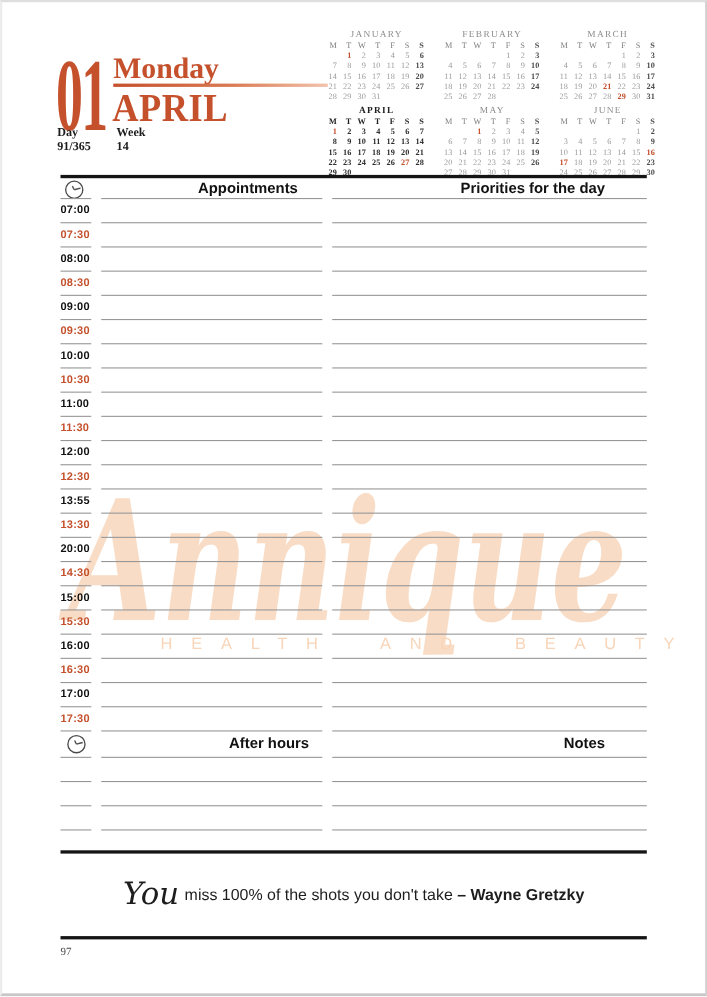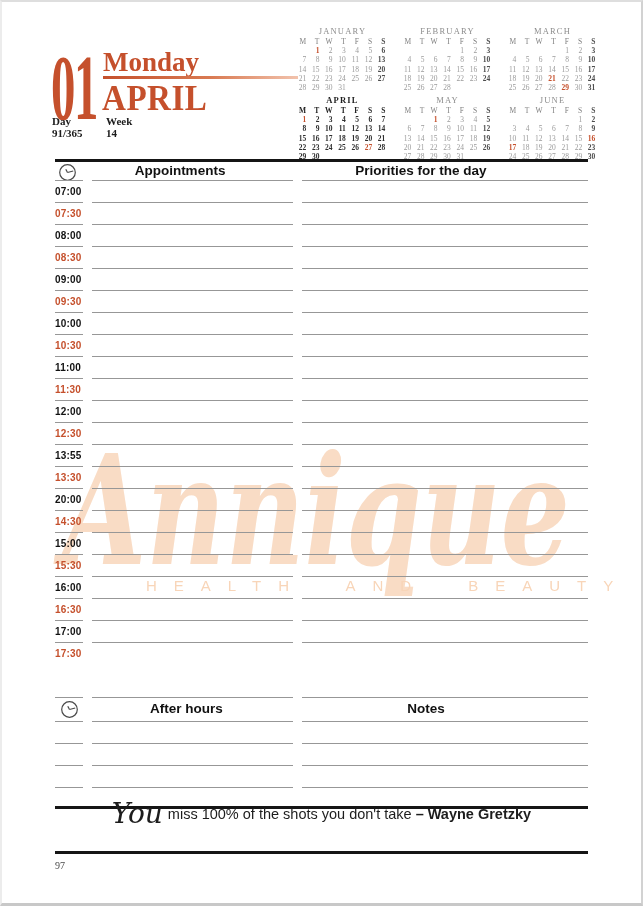--- a/index.html
+++ b/index.html
@@ -54,28 +54,28 @@
   
   .planner{position:absolute;left:55px;top:159px;width:533px;z-index:1;}
   .thick{height:3px;background:var(--ink);}
   .row{display:flex;height:22px;box-sizing:border-box;}
   .seg{box-sizing:border-box;border-top:1.5px solid var(--line);}
   .seg-label{width:28px;margin-right:9px;}
   .seg-appt{width:201px;margin-right:9px;}
   .seg-prio{width:286px;}
   .head-row{display:flex;height:18px;align-items:center;}
   .head-row .seg-label,.head-row .seg-appt,.head-row .seg-prio{border-top:none;}
-  .head-txt{font-weight:bold;font-size:13.5px;color:#111;text-align:center;
+  .head-txt{font-weight:bold;font-size:13.5px;color:#111;text-align:right;
       line-height:18px;}
   .prio-pad{padding-right:38px;}
   .appt-pad{padding-right:12px;}
   .time{display:inline-block;font-size:10px;font-weight:bold;padding-top:2.5px;
       letter-spacing:.2px;}
   .t-hour{color:#111;} .t-half{color:var(--accent);}
-  .ah-row{height:24px;margin-top:33px;}
+  .ah-row{height:24px;}
   .ah-row .head-txt{line-height:22px;}
   .clock-wrap{display:flex;justify-content:center;padding-top:2px;}
   .line-row{height:0;}
   .spacer{height:19px;}
   
   .quote{position:absolute;left:0;top:806px;width:643px;text-align:center;z-index:1;
       font-size:14.5px;color:#1d1d1d;}
   .quote .script{font-family:"DejaVu Serif","Liberation Serif",serif;font-style:italic;
       font-size:28px;line-height:0;vertical-align:-4px;margin-right:1px;}
   .quote .attr{font-weight:bold;}

